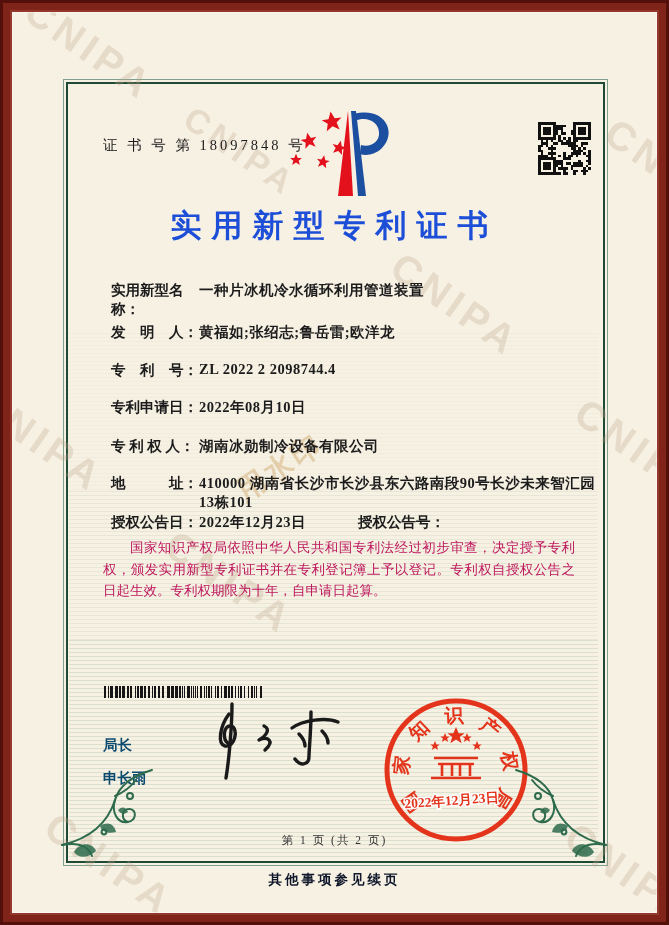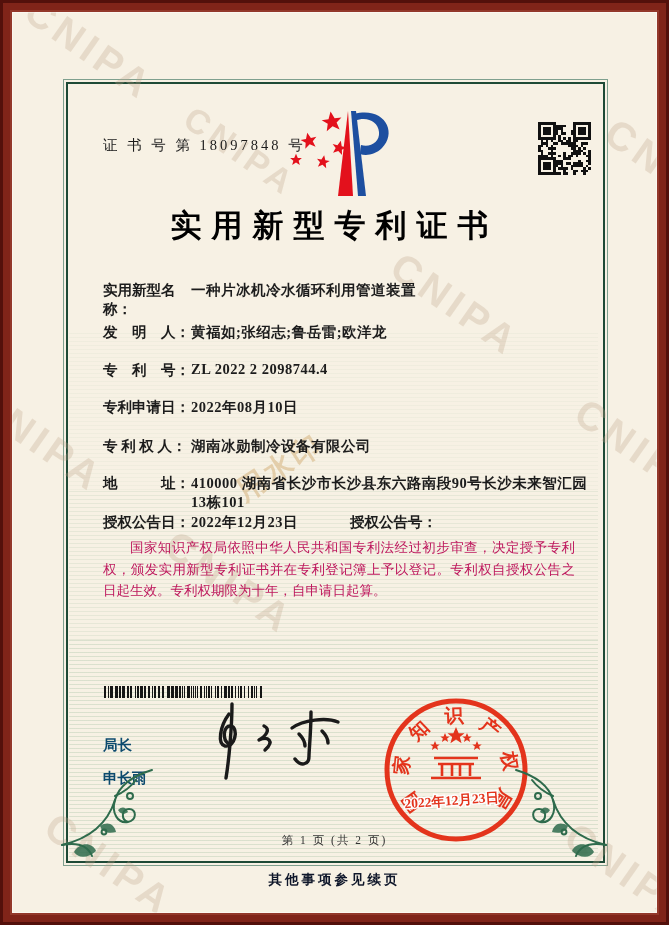--- a/index.html
+++ b/index.html
@@ -26,24 +26,24 @@
   .wm1{left:16px;top:26px}.wm2{left:596px;top:148px}.wm3{left:382px;top:282px}
   .wm4{left:-34px;top:418px}.wm5{left:156px;top:560px}.wm6{left:566px;top:428px}
   .wm7{left:36px;top:842px}.wm8{left:556px;top:852px}.wm9{left:176px;top:132px;font-size:34px}
   .wmt{left:232px;top:448px}
   
   .content{position:absolute;inset:0;z-index:5;color:#1c1c1c;}
   .cert-no{position:absolute;left:103px;top:136px;font-size:14.5px;letter-spacing:3px;}
   .logo{position:absolute;left:286px;top:106px;width:112px;height:94px;}
   .qr{position:absolute;left:538px;top:122px;width:53px;height:53px;}
   .title{position:absolute;left:0;top:205px;width:669px;text-align:center;font-size:31px;
-         font-weight:bold;letter-spacing:10px;color:#000000;}
+         font-weight:bold;letter-spacing:10px;color:#1d4ed8;}
   .rows{position:absolute;left:103px;top:0;width:486px;font-size:14.5px;font-weight:bold;}
   .row{position:absolute;left:0;display:flex;}
-  .flabel{width:88px;flex:none;}
+  .flabel{width:88px;flex:none;margin-left:8px;}
   .fvalue{letter-spacing:.5px;}
   .row.addr .fvalue{width:398px;line-height:19px;}
   .pair2{position:absolute;left:247px;top:0;display:flex;font-family:Liberation Mono, monospace;}
   .paras{position:absolute;left:103px;top:537px;width:472px;font-size:13.5px;line-height:21.5px;
          text-align:justify;color:#be185d;}
   .paras p{margin:0;text-indent:2em;}
   .barcode{position:absolute;left:104px;top:686px;width:158px;height:12px;}
   .signer{position:absolute;left:103px;top:736px;font-family:"Liberation Sans","DejaVu Sans",sans-serif;
           font-size:14.5px;font-weight:bold;color:#0c4a6e;}
   .signer .name{margin-top:14px;}

